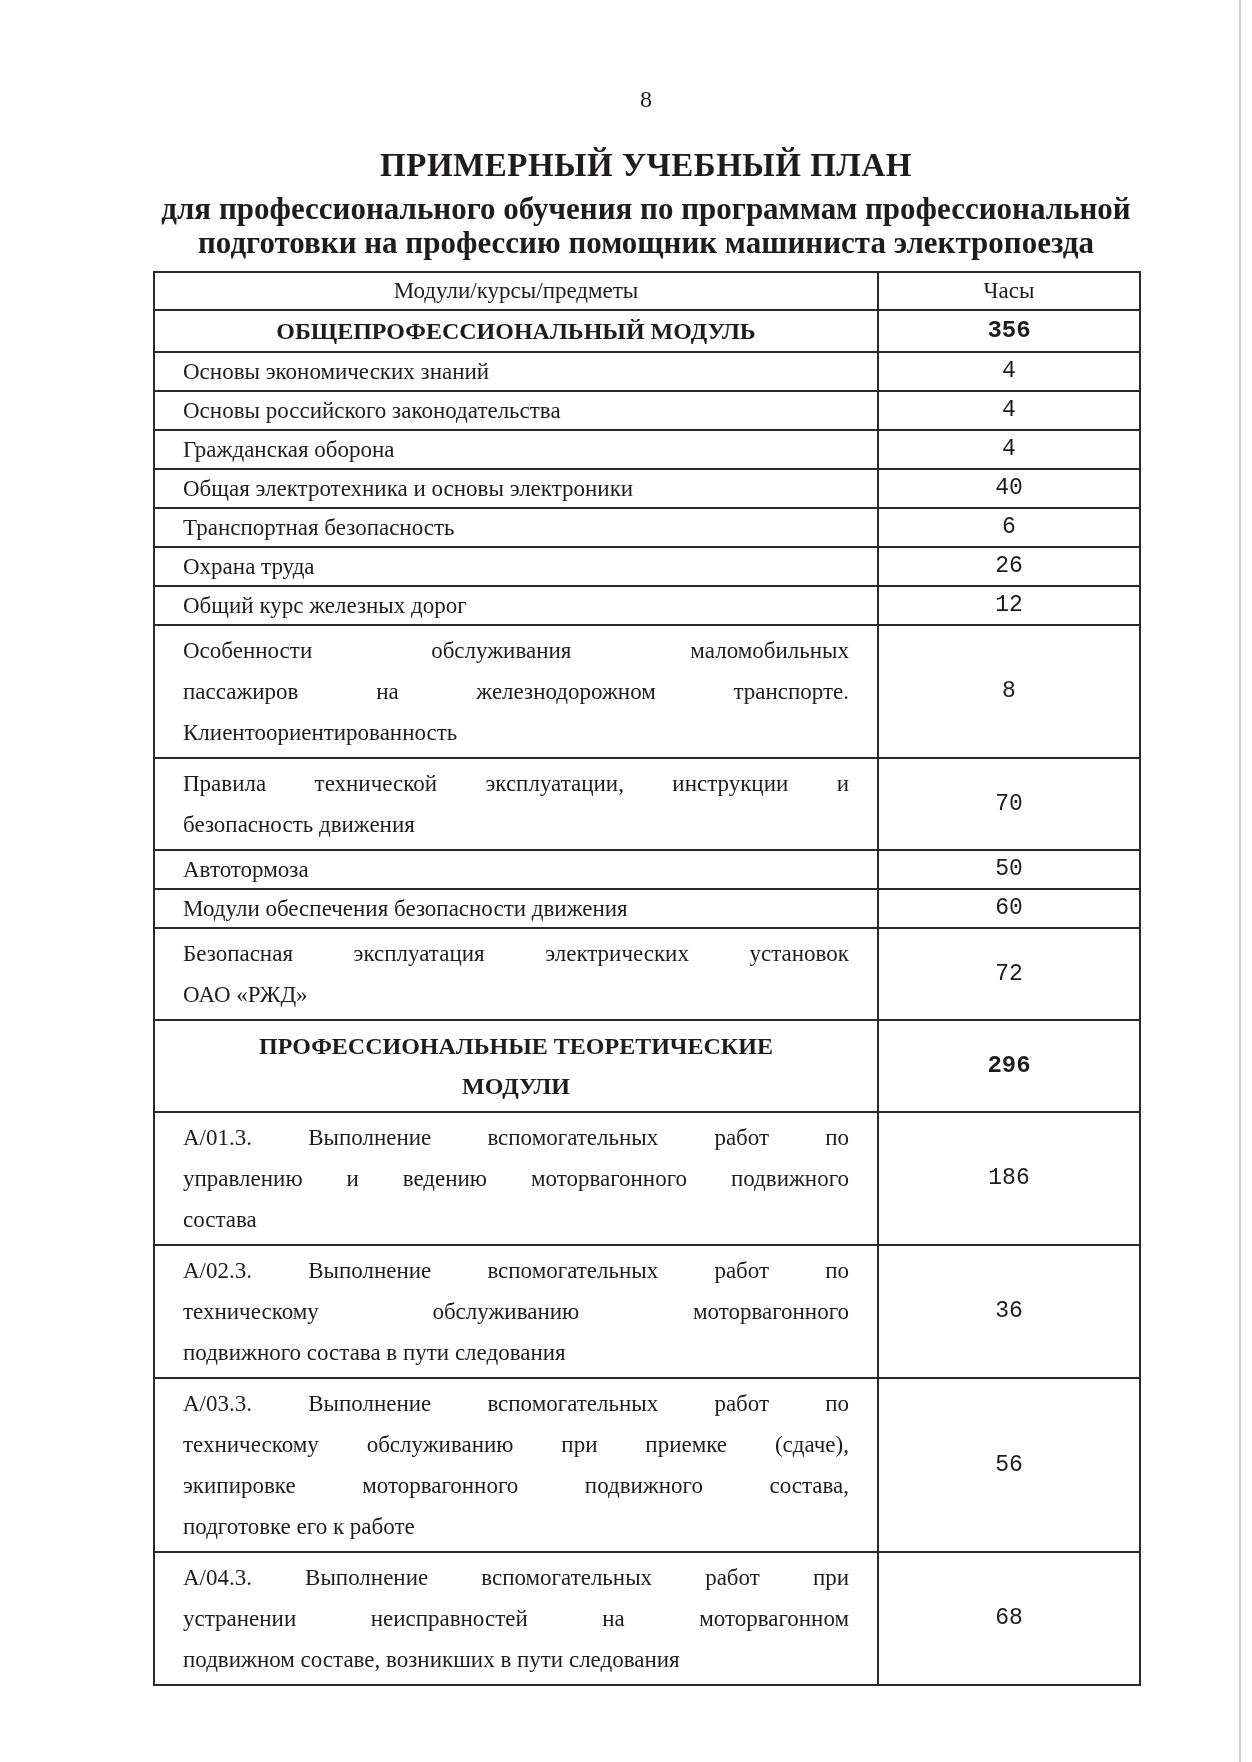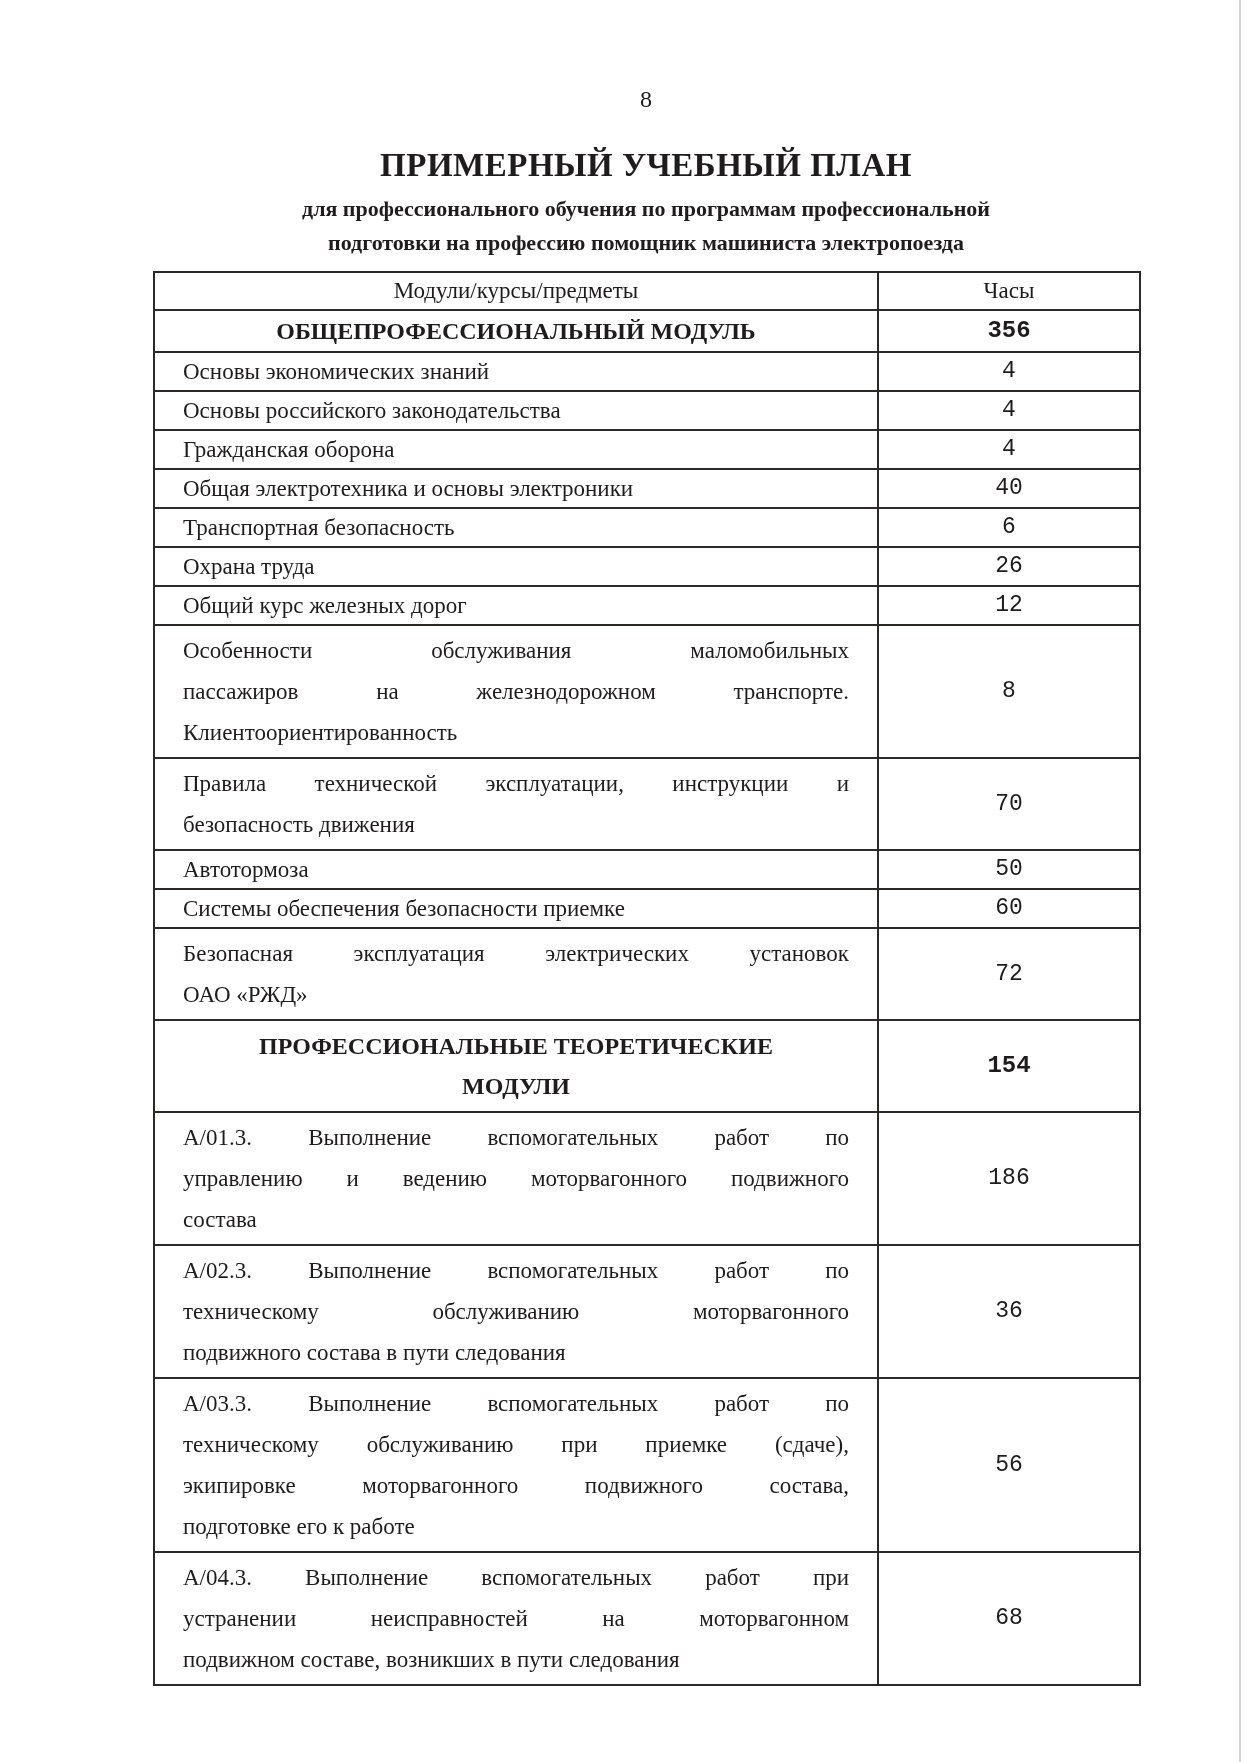--- a/index.html
+++ b/index.html
@@ -38,21 +38,21 @@
   .doc-title {
     text-align: center;
     font-size: 33px;
     font-weight: bold;
     line-height: 32px;
     margin-top: 36px;
     letter-spacing: 0.5px;
   }
   .doc-subtitle {
     text-align: center;
-    font-size: 22px;
+    font-size: 31px;
     font-weight: bold;
     line-height: 34px;
     margin-top: 11px;
   }
   table.curriculum {
     margin-top: 11px;
     width: 986px;
     border-collapse: collapse;
     table-layout: fixed;
   }
@@ -180,38 +180,38 @@
         </td>
         <td class="hours">70</td>
       </tr>
 
       <tr>
         <td class="subject">Автотормоза</td>
         <td class="hours">50</td>
       </tr>
 
       <tr>
-        <td class="subject">Системы обеспечения безопасности приемке</td>
+        <td class="subject">Модули обеспечения безопасности движения</td>
         <td class="hours">60</td>
       </tr>
 
       <tr>
         <td class="subject">
           <div class="jl">Безопасная эксплуатация электрических установок</div>
           <div class="jl last">ОАО «РЖД»</div>
         </td>
         <td class="hours">72</td>
       </tr>
 
       <tr class="row-module">
         <td class="subject">
           <div class="cl">ПРОФЕССИОНАЛЬНЫЕ ТЕОРЕТИЧЕСКИЕ</div>
           <div class="cl">МОДУЛИ</div>
         </td>
-        <td class="hours">154</td>
+        <td class="hours">296</td>
       </tr>
 
       <tr>
         <td class="subject">
           <div class="jl">А/01.3. Выполнение вспомогательных работ по</div>
           <div class="jl">управлению и ведению моторвагонного подвижного</div>
           <div class="jl last">состава</div>
         </td>
         <td class="hours">186</td>
       </tr>

